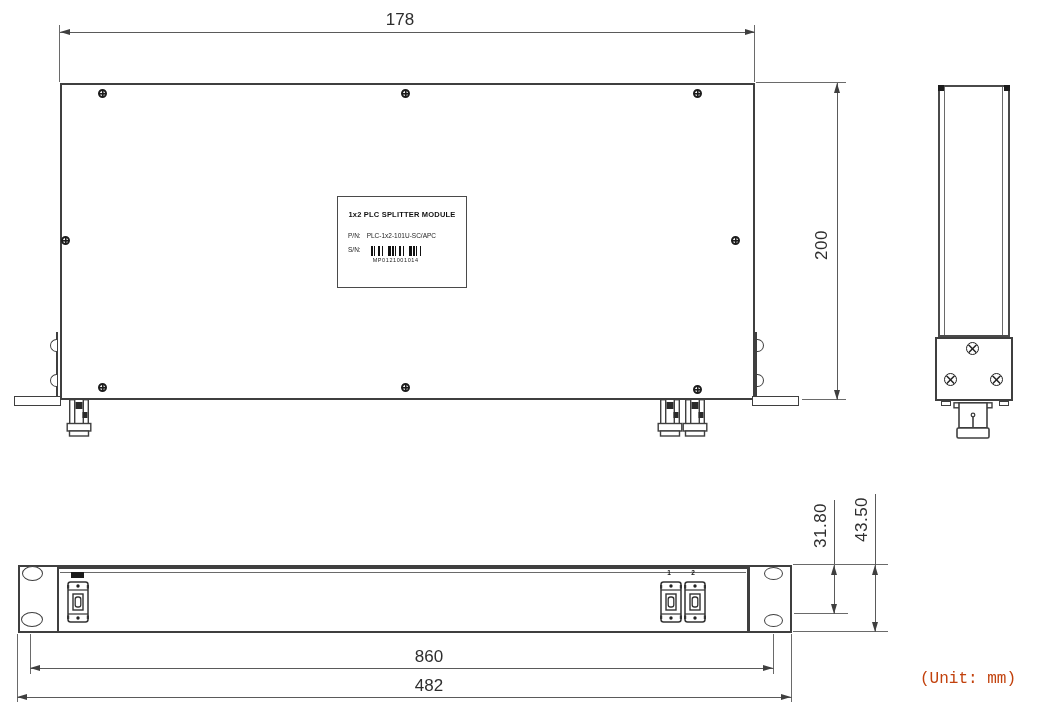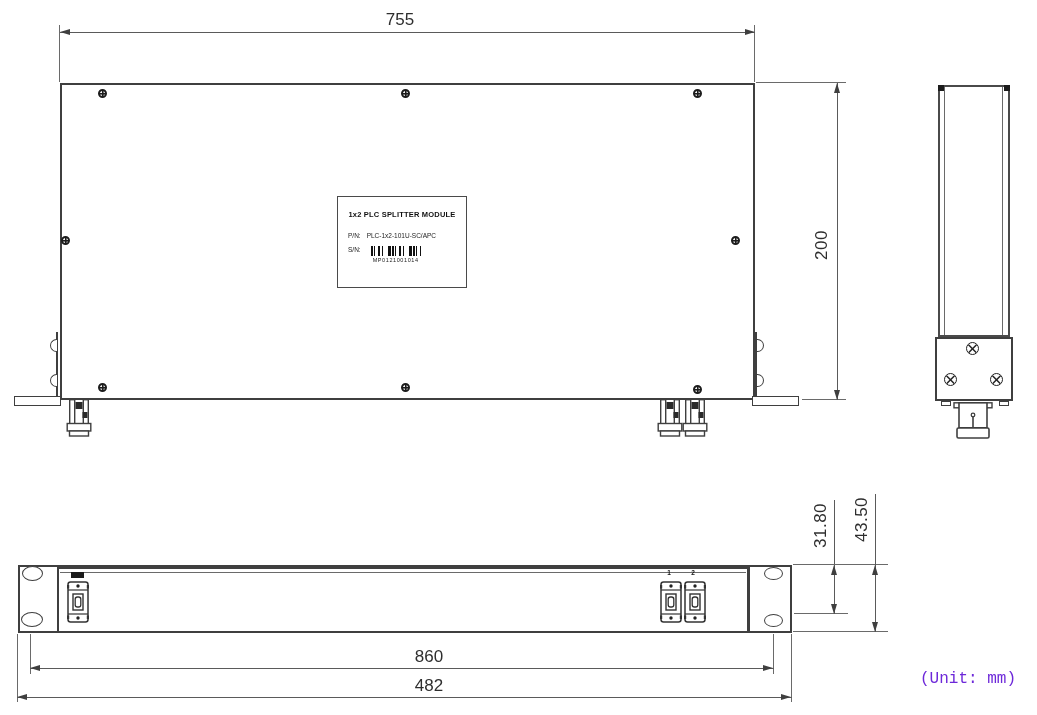--- a/index.html
+++ b/index.html
@@ -55,21 +55,21 @@
               letter-spacing:.2px; color:#111; }
   .stk-pn{ margin-top:13px; padding-left:10px; font-size:6.5px; color:#222; display:flex; gap:6px; }
   .stk-sn{ margin-top:7px; padding-left:10px; font-size:6.5px; color:#222; display:flex; gap:10px; align-items:flex-start; }
   .barcode{ width:50px; height:10px;
             background:repeating-linear-gradient(90deg,#111 0 1.5px,#fff 1.5px 3px,#111 3px 3.8px,#fff 3.8px 6.8px,#111 6.8px 9.2px,#fff 9.2px 10.5px); }
   .sn-num{ font-size:5.5px; letter-spacing:.6px; text-align:center; margin-top:1px; color:#222; }
 
   .port-mark{ position:absolute; font-size:6.5px; font-weight:bold; color:#111;
               width:10px; text-align:center; }
   .unit-note{ position:absolute; left:908px; top:670px; width:120px; text-align:center;
-              font-family:"Liberation Mono", monospace; font-size:16px; color:#6d28d9; }
+              font-family:"Liberation Mono", monospace; font-size:16px; color:#c2410c; }
 </style>
 </head>
 <body>
 
 <div class="sheet">
 
   <div>
     <div class="box" style="left:60px;top:83px;width:695px;height:317px;"></div>
 
     <div class="screw" style="left:98px;top:89px;"></div>
@@ -134,21 +134,21 @@
         </span>
       </div>
     </div>
 
     <div>
       <div class="ext" style="left:59px;top:25px;width:1px;height:57px;"></div>
       <div class="ext" style="left:754px;top:25px;width:1px;height:57px;"></div>
       <div class="dln" style="left:60px;top:32px;width:695px;height:1px;"></div>
       <div class="ah ah-l" style="left:60px;top:29px;"></div>
       <div class="ah ah-r" style="left:745px;top:29px;"></div>
-      <div class="dlab" style="left:357px;top:10px;width:86px;">755</div>
+      <div class="dlab" style="left:357px;top:10px;width:86px;">178</div>
     </div>
 
     <div>
       <div class="ext" style="left:756px;top:82px;width:90px;height:1px;"></div>
       <div class="ext" style="left:802px;top:399px;width:44px;height:1px;"></div>
       <div class="dln" style="left:837px;top:83px;width:1px;height:317px;"></div>
       <div class="ah ah-u" style="left:834px;top:83px;"></div>
       <div class="ah ah-d" style="left:834px;top:390px;"></div>
       <div class="vlab" style="left:812px;top:214px;height:62px;">200</div>
     </div>

